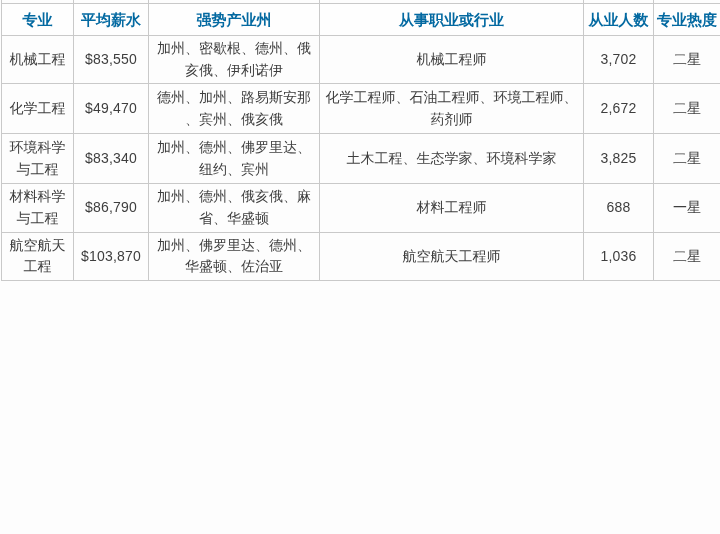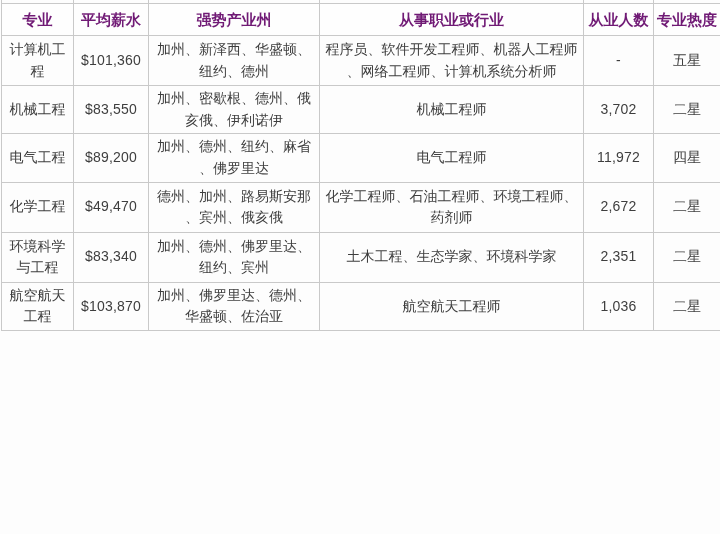--- a/index.html
+++ b/index.html
@@ -30,21 +30,21 @@
     color: #3e3e3e;
     font-size: 14px;
     line-height: 1.55;
     padding: 2px 3px;
     overflow: hidden;
   }
 
   table.majors th {
     font-size: 15px;
     font-weight: bold;
-    color: #701a75;
+    color: #0369a1;
     background: #fefefe;
   }
 
   td.num {
     font-size: 16px;
     color: #444444;
     letter-spacing: 0.2px;
   }
 
   tr.sliver td {
@@ -78,51 +78,31 @@
 
     <tr style="height:32px">
       <th>专业</th>
       <th>平均薪水</th>
       <th>强势产业州</th>
       <th>从事职业或行业</th>
       <th>从业人数</th>
       <th>专业热度</th>
     </tr>
 
-    <tr style="height:50px">
-      <td>计算机工
-程</td>
-      <td class="num">$101,360</td>
-      <td>加州、新泽西、华盛顿、
-纽约、德州</td>
-      <td>程序员、软件开发工程师、机器人工程师
-、网络工程师、计算机系统分析师</td>
-      <td class="num">-</td>
-      <td>五星</td>
-    </tr>
 
     <tr style="height:44px">
       <td>机械工程</td>
       <td class="num">$83,550</td>
       <td>加州、密歇根、德州、俄
 亥俄、伊利诺伊</td>
       <td>机械工程师</td>
       <td class="num">3,702</td>
       <td>二星</td>
     </tr>
 
-    <tr style="height:45px">
-      <td>电气工程</td>
-      <td class="num">$89,200</td>
-      <td>加州、德州、纽约、麻省
-、佛罗里达</td>
-      <td>电气工程师</td>
-      <td class="num">11,972</td>
-      <td>四星</td>
-    </tr>
 
 
 
     <tr style="height:50px">
       <td>化学工程</td>
       <td class="num">$49,470</td>
       <td>德州、加州、路易斯安那
 、宾州、俄亥俄</td>
       <td>化学工程师、石油工程师、环境工程师、
 药剂师</td>
@@ -131,24 +111,34 @@
     </tr>
 
 
     <tr style="height:50px">
       <td>环境科学
 与工程</td>
       <td class="num">$83,340</td>
       <td>加州、德州、佛罗里达、
 纽约、宾州</td>
       <td>土木工程、生态学家、环境科学家</td>
-      <td class="num">2,351</td>
+      <td class="num">3,825</td>
       <td>二星</td>
     </tr>
 
+    <tr style="height:45px">
+      <td>材料科学
+与工程</td>
+      <td class="num">$86,790</td>
+      <td>加州、德州、俄亥俄、麻
+省、华盛顿</td>
+      <td>材料工程师</td>
+      <td class="num">688</td>
+      <td>一星</td>
+    </tr>
 
     <tr style="height:45px">
       <td>航空航天
 工程</td>
       <td class="num">$103,870</td>
       <td>加州、佛罗里达、德州、
 华盛顿、佐治亚</td>
       <td>航空航天工程师</td>
       <td class="num">1,036</td>
       <td>二星</td>

